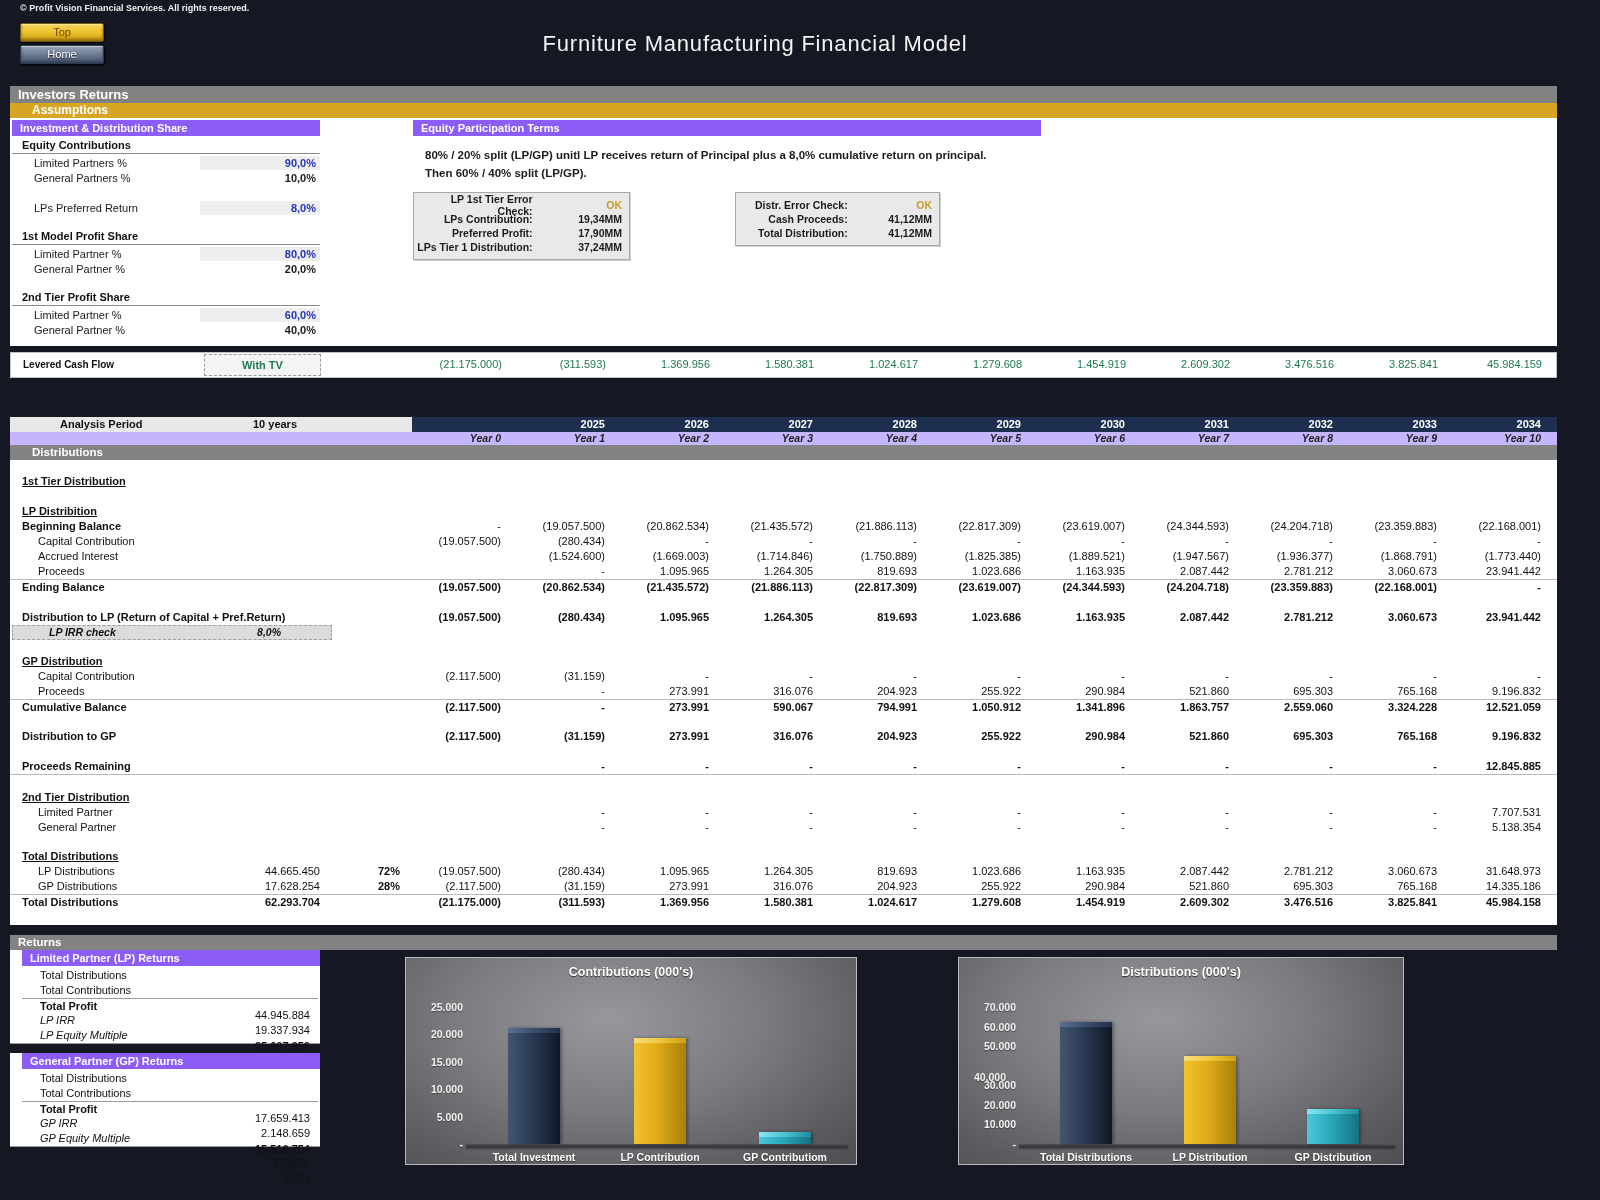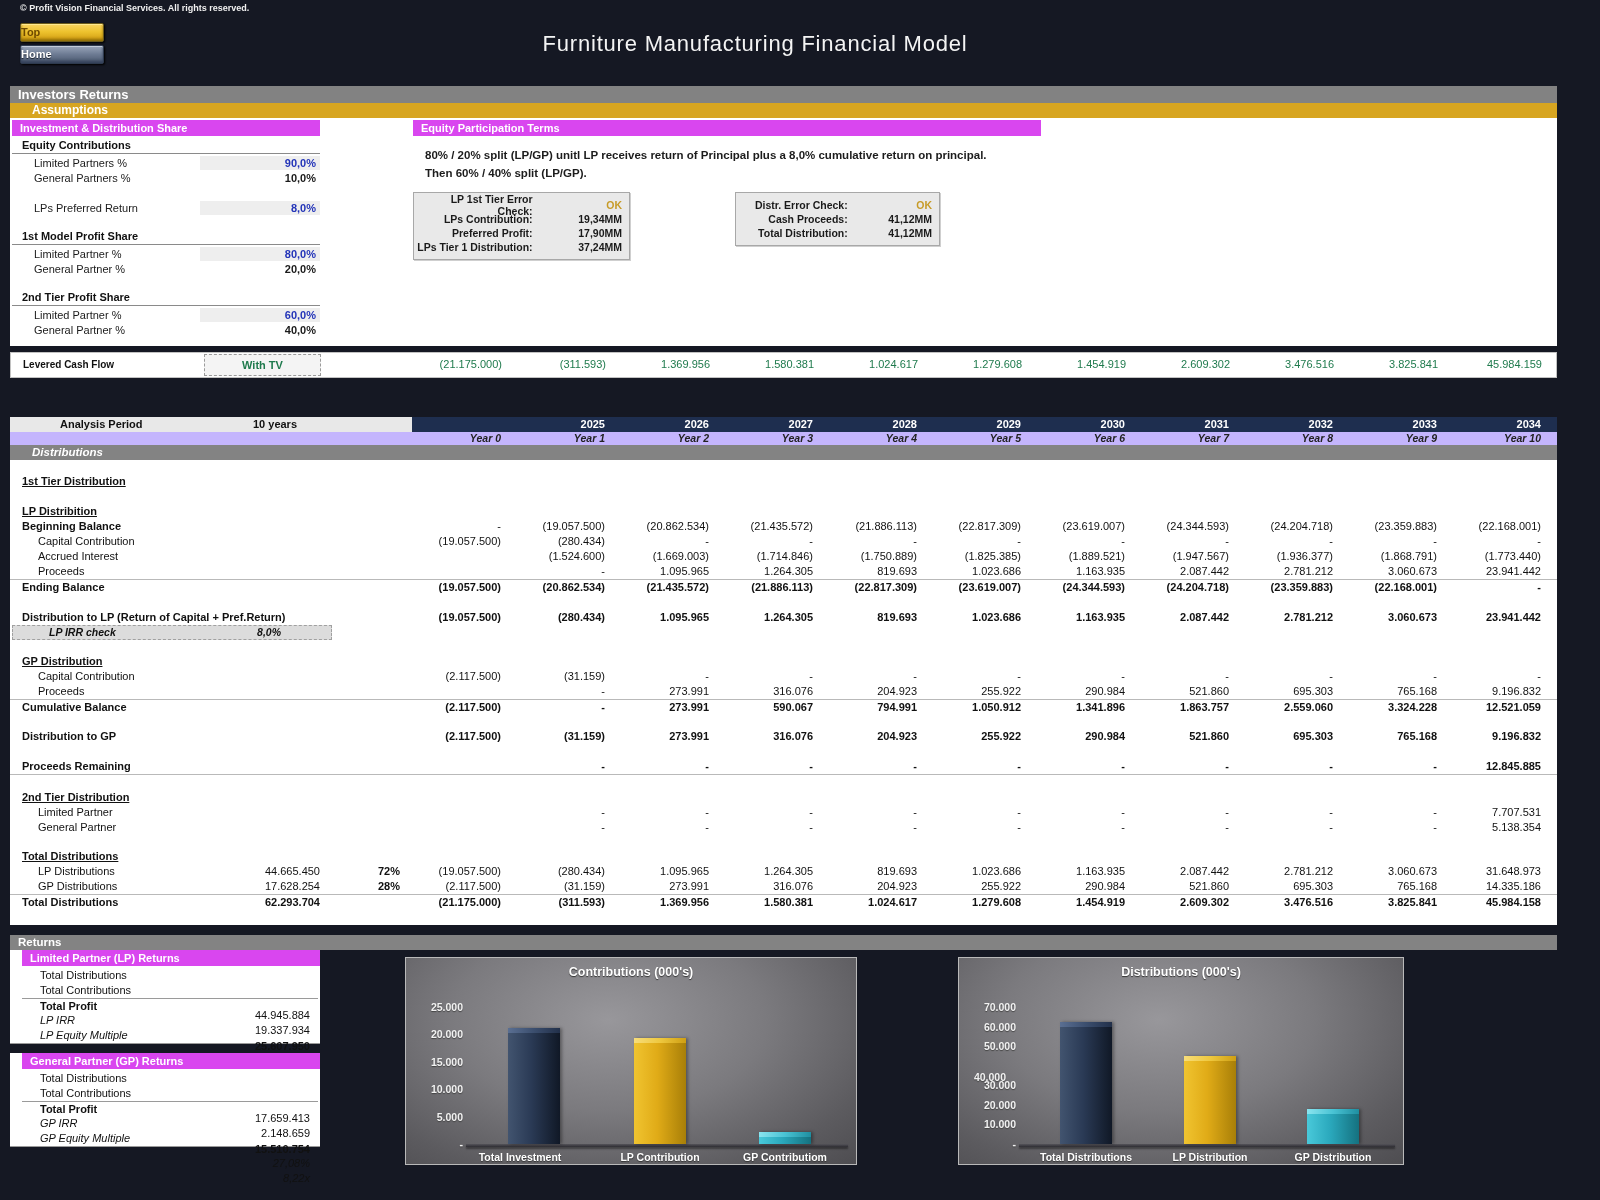--- a/index.html
+++ b/index.html
@@ -4,44 +4,44 @@
 <style>
   html,body { margin:0; padding:0; background:#0e1018; }
   .page {
     position:relative; width:1600px; height:1200px; overflow:hidden;
     background:#151823;
     font-family:"Liberation Sans", sans-serif;
     -webkit-font-smoothing:antialiased;
   }
   
   .copyright { position:absolute; left:20px; top:3px; font-size:9px; font-weight:bold; color:#f0f0f0; }
-  .btn { position:absolute; left:20px; width:82px; height:17px; font-size:11px; font-weight:bold;
-         line-height:17px; cursor:pointer; border-radius:2px; }
+  .btn { position:absolute; left:20px; width:82px; height:17px; font-size:11px; font-weight:normal;
+         text-align:center; line-height:17px; cursor:pointer; border-radius:2px; }
   .btn-top { top:23px; background:linear-gradient(180deg,#f9d463 0%,#eec32e 45%,#cf9a10 100%);
              border:1px solid #6b5a1a; color:#6e4a00;
              box-shadow:inset 0 1px 0 #ffe98f, inset 0 -2px 3px #8d6d07, 1px 1px 2px #000; }
   .btn-home { top:45px; background:linear-gradient(180deg,#9aa6ba 0%,#6c7a92 50%,#4a576d 100%);
               border:1px solid #2e3a4e; color:#ffffff; text-shadow:0 1px 1px #1a1f2a;
               box-shadow:inset 0 1px 0 #c3ccda, inset 0 -2px 3px #33405a, 1px 1px 2px #000; }
   .title { position:absolute; left:0; right:90px; top:31px; text-align:center;
            font-size:22px; letter-spacing:0.8px; color:#f4f4f4; }
   
   .band { position:absolute; left:10px; width:1547px; color:#ffffff; font-weight:bold; }
   .band-gray  { background:#828282; font-size:13px; }
   .band-gray2 { background:#838383; font-size:12px; }
   .band-gold  { background:#d7a521; font-size:12px; }
   .investors-band { top:86px; height:17px; line-height:17px; padding-left:8px; width:1539px; }
   .assump-band { top:103px; height:15px; line-height:15px; padding-left:22px; width:1525px; }
   .dr-band   { top:400px; height:17px; line-height:17px; padding-left:22px; width:1525px; font-size:12.5px; }
-  .dist-band { top:445px; height:15px; line-height:15px; padding-left:22px; width:1525px; font-size:11.5px;font-style:italic; }
+  .dist-band { top:445px; height:15px; line-height:15px; padding-left:22px; width:1525px; font-size:11.5px; }
   .returns-band { top:935px; height:15px; line-height:15px; padding-left:8px; width:1539px; font-size:11.5px; }
   
   .white { background:#ffffff; }
   .assumptions-area { position:absolute; left:10px; top:118px; width:1547px; height:228px; }
-  .navy-hdr { position:absolute; background:#d946ef; color:#fff; font-weight:bold; font-size:11px;
+  .navy-hdr { position:absolute; background:#8b5cf6; color:#fff; font-weight:bold; font-size:11px;
               height:16px; line-height:16px; padding-left:8px; }
   .left-hdr  { left:2px; top:2px; width:300px; }
   .terms-hdr { left:403px; top:2px; width:620px; }
   .terms-line { position:absolute; left:415px; font-size:11.5px; font-weight:bold; color:#1c1c1c; }
   .terms-line.l1 { top:31px; }
   .terms-line.l2 { top:49px; }
   #assumption-groups { position:absolute; left:2px; top:20px; width:308px; }
   .ag-heading { height:15px; line-height:15px; font-weight:bold; font-size:11px; color:#111;
                 border-bottom:1px solid #8a8a8a; padding-left:10px; margin-bottom:1px; }
   .ag-row { height:15px; display:flex; align-items:center; font-size:11px; color:#1a1a1a; }
@@ -613,21 +613,21 @@
   <div class="chart" id="chart-0" style="left:405px; width:450px;">
       <div class="chart-title">Contributions (000's)</div>
       <div class="ytick" style="left: 5px; top: 43px;">25.000</div>
       <div class="ytick" style="left: 5px; top: 70.4px;">20.000</div>
       <div class="ytick" style="left: 5px; top: 97.8px;">15.000</div>
       <div class="ytick" style="left: 5px; top: 125.2px;">10.000</div>
       <div class="ytick" style="left: 5px; top: 152.6px;">5.000</div>
       <div class="ytick" style="left: 5px; top: 180px;">-</div>
       <div class="xaxis" style="left: 60px; right: 8px; top: 186px;"></div>
       <div class="bar bar-navy" style="left: 102px; width: 52px; top: 70px; height: 116px;"></div>
-      <div class="xcat" style="left: 44px; top: 193px;">Total Investment</div>
+      <div class="xcat" style="left: 58px; top: 193px;">Total Investment</div>
       <div class="bar bar-gold" style="left: 228px; width: 52px; top: 80px; height: 106px;"></div>
       <div class="xcat" style="left: 184px; top: 193px;">LP Contribution</div>
       <div class="bar bar-teal" style="left: 353px; width: 52px; top: 174px; height: 12px;"></div>
       <div class="xcat" style="left: 309px; top: 193px;">GP Contributiom</div>
     </div>
   <div class="chart" id="chart-1" style="left:958px; width:444px;">
       <div class="chart-title">Distributions (000's)</div>
       <div class="ytick" style="left: 5px; top: 43px;">70.000</div>
       <div class="ytick" style="left: 5px; top: 62.5714px;">60.000</div>
       <div class="ytick" style="left: 5px; top: 82.1429px;">50.000</div>

